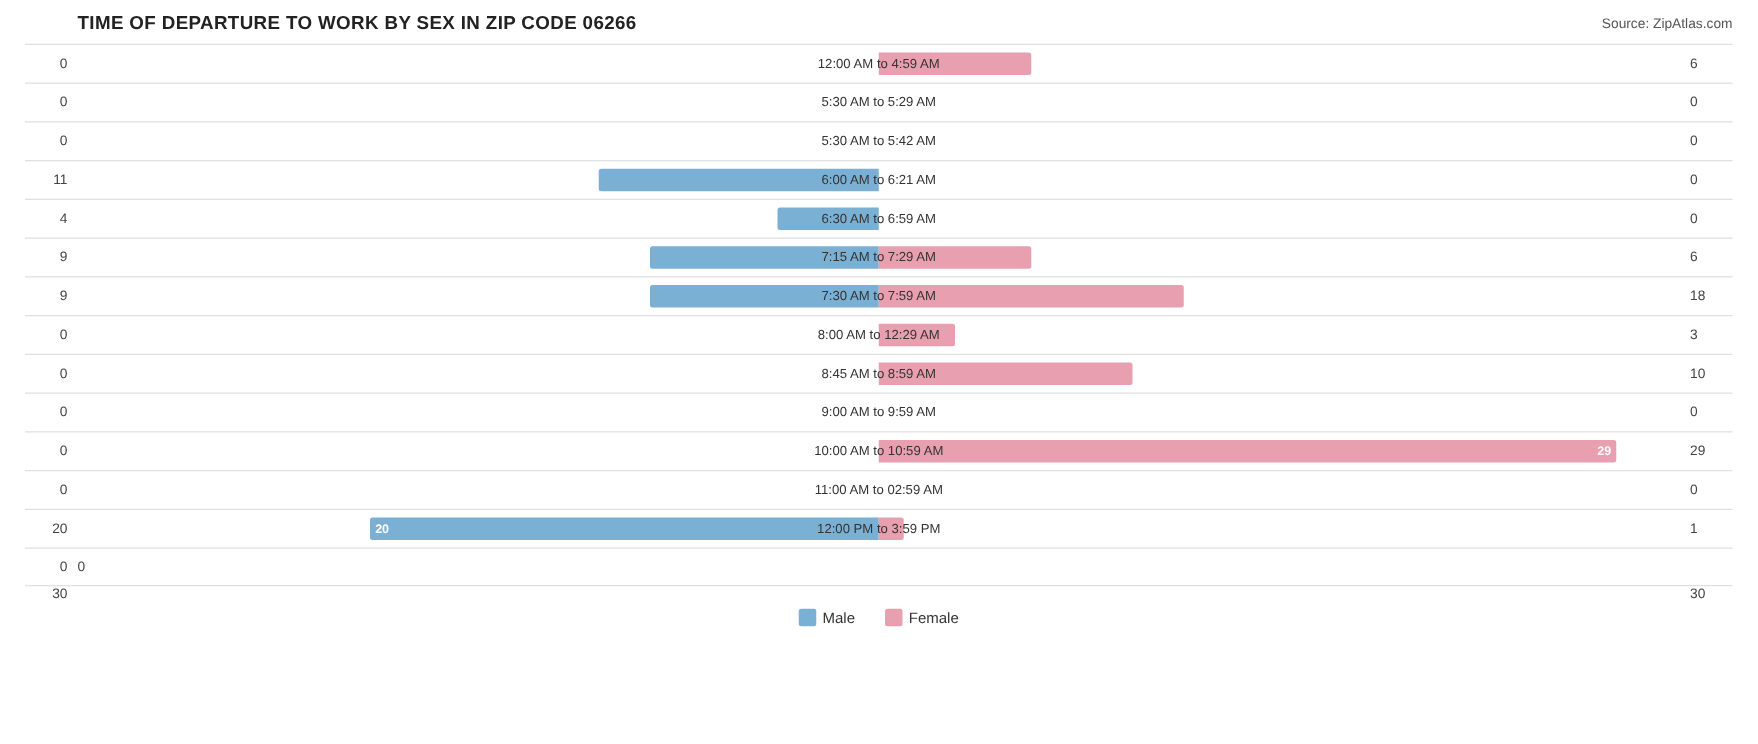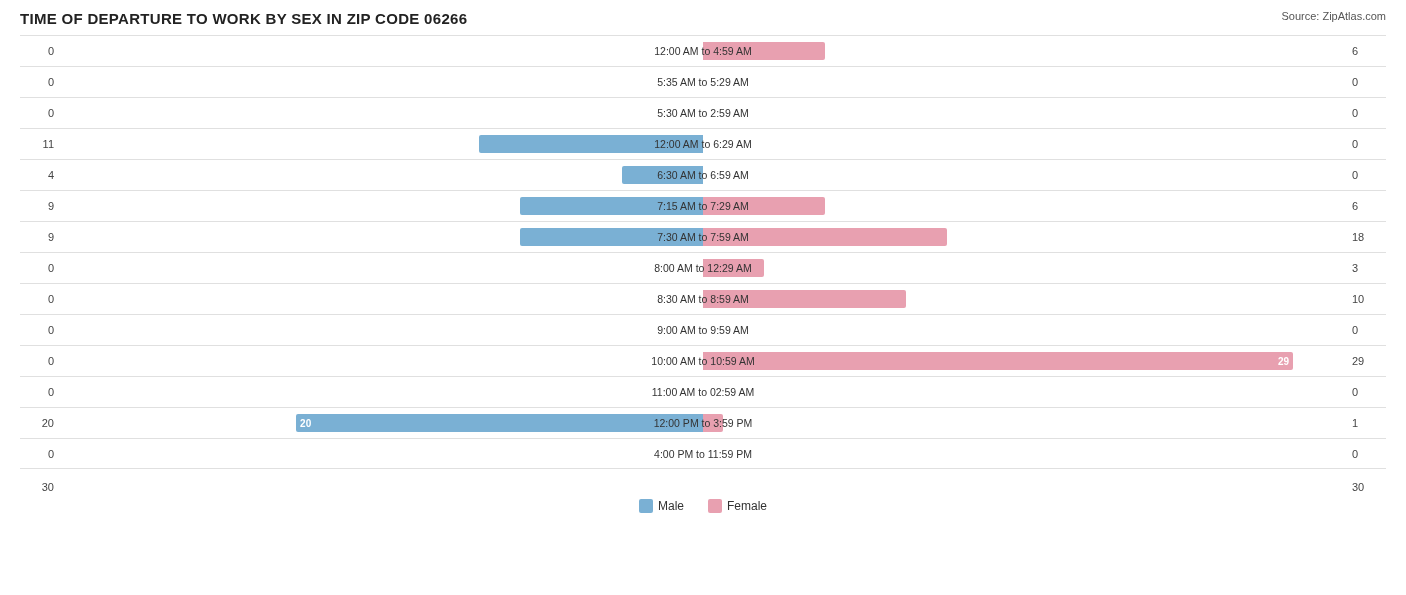--- a/index.html
+++ b/index.html
@@ -6,22 +6,23 @@
     body {
       font-family: Arial, sans-serif;
       background: #fff;
       width: 1406px;
       min-height: 595px;
       padding: 10px 20px 20px 20px;
     }
     .chart-header {
       display: flex;
       justify-content: space-between;
-      align-items: flex-start;
+      align-items: center;
       margin-bottom: 8px;
+      margin-left: 42px;
     }
     .chart-title {
       font-size: 15px;
       font-weight: bold;
       color: #222;
       text-transform: uppercase;
       letter-spacing: 0.3px;
     }
     .chart-source {
       font-size: 11px;
@@ -84,21 +85,21 @@
       width: 38px;
       text-align: left;
       font-size: 11px;
       color: #444;
       padding-left: 4px;
       flex-shrink: 0;
     }
     .axis-row {
       display: flex;
       align-items: center;
-      margin-top: 12px;
+      margin-top: 0;
     }
     .axis-left {
       width: 38px;
       text-align: right;
       font-size: 11px;
       color: #444;
       padding-right: 4px;
     }
     .axis-right {
       width: 38px;
@@ -141,35 +142,35 @@
       <div class="left-val">0</div>
       <div class="bars-container">
         <div class="center-label">12:00 AM to 4:59 AM</div>
         <div class="bar-right" style="width: 122.069px; background: rgb(232, 160, 176);"></div>
       </div>
       <div class="right-val">6</div>
     </div>
     <div class="row">
       <div class="left-val">0</div>
       <div class="bars-container">
-        <div class="center-label">5:35 AM to 5:29 AM</div>
-      </div>
-      <div class="right-val">0</div>
-    </div>
-    <div class="row">
-      <div class="left-val">0</div>
-      <div class="bars-container">
-        <div class="center-label">5:30 AM to 2:59 AM</div>
+        <div class="center-label">5:30 AM to 5:29 AM</div>
+      </div>
+      <div class="right-val">0</div>
+    </div>
+    <div class="row">
+      <div class="left-val">0</div>
+      <div class="bars-container">
+        <div class="center-label">5:30 AM to 5:42 AM</div>
       </div>
       <div class="right-val">0</div>
     </div>
     <div class="row">
       <div class="left-val">11</div>
       <div class="bars-container">
-        <div class="center-label">12:00 AM to 6:29 AM</div>
+        <div class="center-label">6:00 AM to 6:21 AM</div>
         <div class="bar-left" style="width: 223.793px; background: rgb(122, 176, 212);"></div>
       </div>
       <div class="right-val">0</div>
     </div>
     <div class="row">
       <div class="left-val">4</div>
       <div class="bars-container">
         <div class="center-label">6:30 AM to 6:59 AM</div>
         <div class="bar-left" style="width: 81.3793px; background: rgb(122, 176, 212);"></div>
       </div>
@@ -197,21 +198,21 @@
       <div class="left-val">0</div>
       <div class="bars-container">
         <div class="center-label">8:00 AM to 12:29 AM</div>
         <div class="bar-right" style="width: 61.0345px; background: rgb(232, 160, 176);"></div>
       </div>
       <div class="right-val">3</div>
     </div>
     <div class="row">
       <div class="left-val">0</div>
       <div class="bars-container">
-        <div class="center-label">8:30 AM to 8:59 AM</div>
+        <div class="center-label">8:45 AM to 8:59 AM</div>
         <div class="bar-right" style="width: 203.448px; background: rgb(232, 160, 176);"></div>
       </div>
       <div class="right-val">10</div>
     </div>
     <div class="row">
       <div class="left-val">0</div>
       <div class="bars-container">
         <div class="center-label">9:00 AM to 9:59 AM</div>
       </div>
       <div class="right-val">0</div>
@@ -235,23 +236,20 @@
       <div class="left-val">20</div>
       <div class="bars-container">
         <div class="center-label">12:00 PM to 3:59 PM</div>
         <div class="bar-left" style="width: 406.897px; background: rgb(122, 176, 212); display: flex; align-items: center; justify-content: flex-start; padding-left: 4px; font-size: 10px; color: rgb(255, 255, 255); font-weight: bold;">20</div>
         <div class="bar-right" style="width: 20.3448px; background: rgb(232, 160, 176);"></div>
       </div>
       <div class="right-val">1</div>
     </div>
     <div class="row">
       <div class="left-val">0</div>
-      <div class="bars-container">
-        <div class="center-label">4:00 PM to 11:59 PM</div>
-      </div>
       <div class="right-val">0</div>
     </div>
   </div>
 
 <div class="axis-row">
   <div class="axis-left">30</div>
   <div style="flex:1;"></div>
   <div class="axis-right">30</div>
 </div>
 

